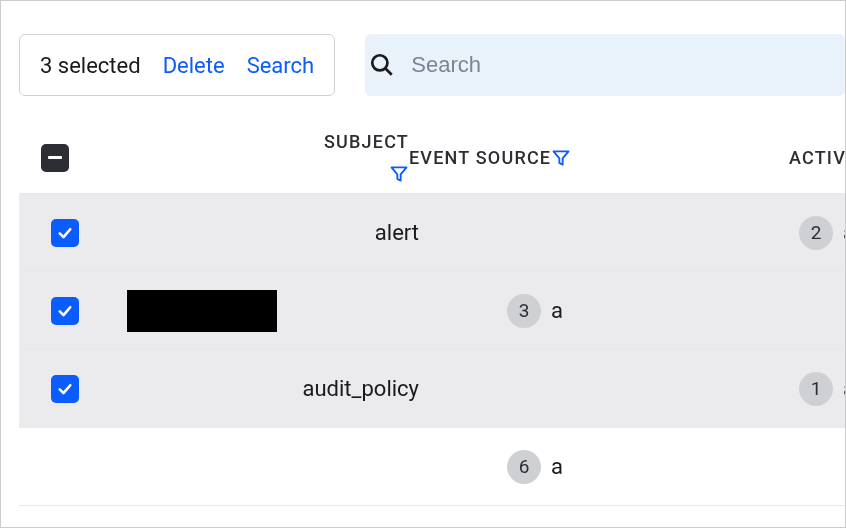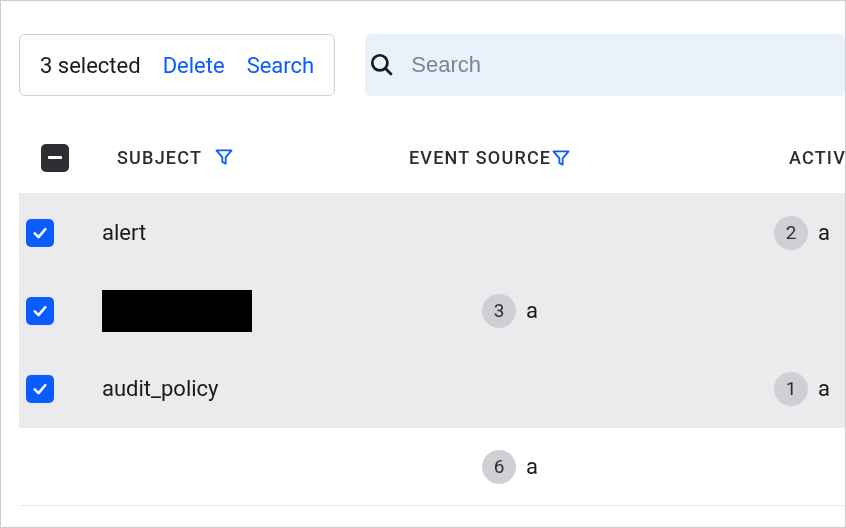--- a/index.html
+++ b/index.html
@@ -84,22 +84,23 @@
       border-bottom: 1px solid #e8e8ea;
     }
     .col-checkbox {
       width: 76px;
       display: flex;
       align-items: center;
     }
     .col-subject {
       width: 292px;
       display: flex;
-      align-items: flex-start;
+      align-items: flex-end;
       gap: 12px;
+      flex-direction: column;
     }
     .col-source {
       width: 380px;
       display: flex;
       align-items: center;
     }
     .col-activity {
       flex: 1;
       display: flex;
       align-items: center;
@@ -132,21 +133,21 @@
       width: 14px;
       height: 3px;
       background: #fff;
       border-radius: 1px;
     }
 
     .table-row {
       display: flex;
       align-items: center;
       height: 78px;
-      padding-left: 7px;
+      padding-left: 32px;
       border-bottom: 1px solid #e8e8ea;
       background: #fff;
     }
     .table-row.selected {
       background: #ebebee;
     }
 
     .checkbox {
       width: 28px;
       height: 28px;

